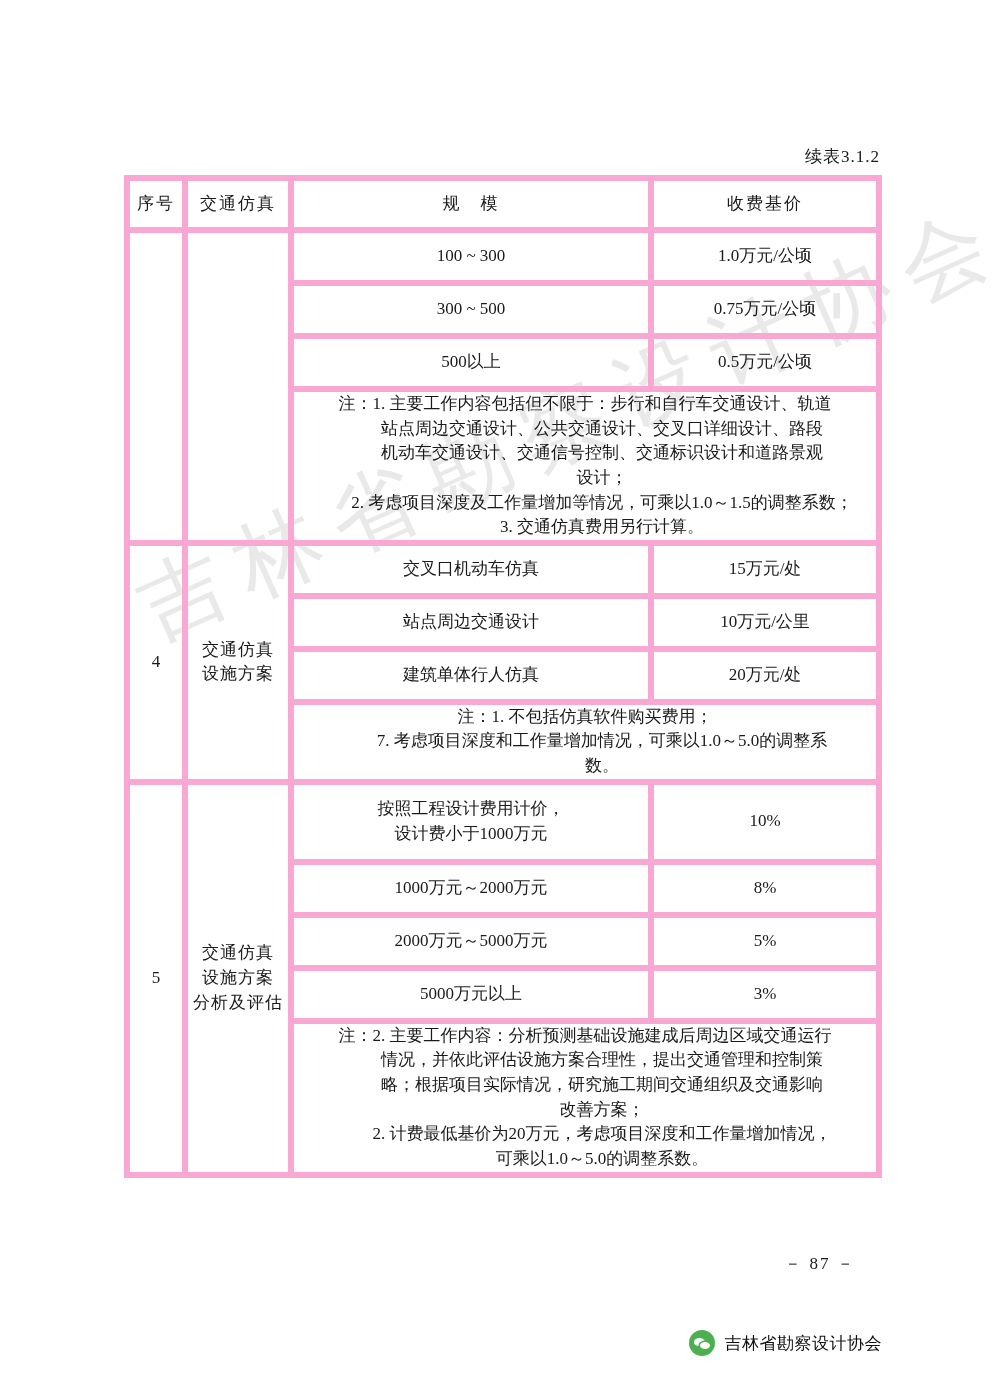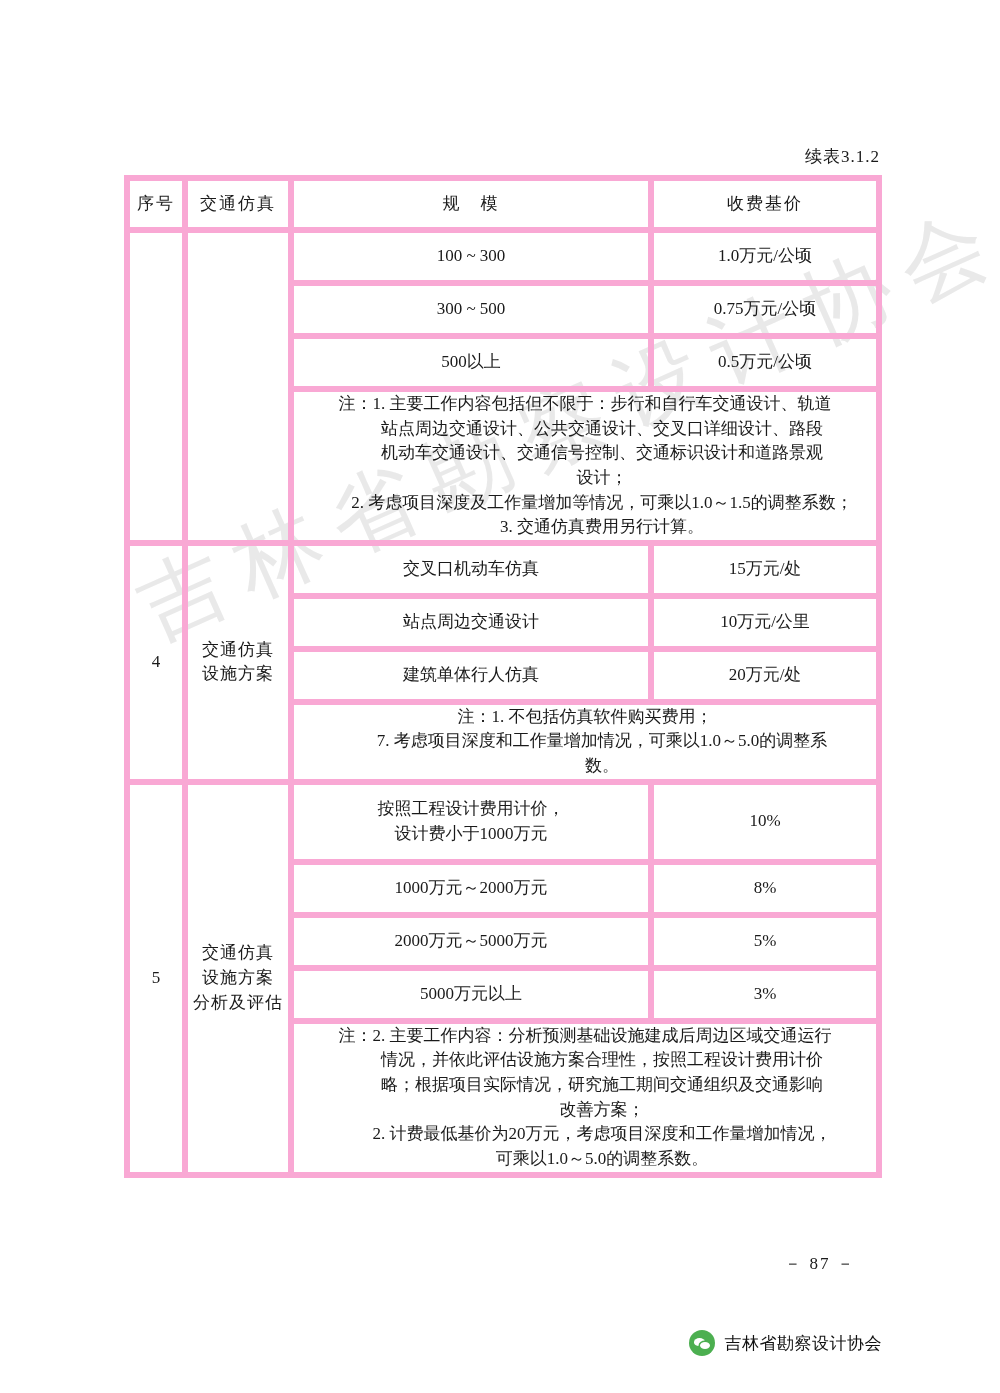--- a/index.html
+++ b/index.html
@@ -247,21 +247,21 @@
           <td class="row-cell">2000万元～5000万元</td>
           <td class="row-cell">5%</td>
         </tr>
         <tr>
           <td class="row-cell">5000万元以上</td>
           <td class="row-cell">3%</td>
         </tr>
         <tr>
           <td class="note-cell" colspan="2">
             <span class="note-line note-hang">注：2. 主要工作内容：分析预测基础设施建成后周边区域交通运行</span>
-            <span class="note-line note-ind">情况，并依此评估设施方案合理性，按照工程设计费用计价</span>
+            <span class="note-line note-ind">情况，并依此评估设施方案合理性，提出交通管理和控制策</span>
             <span class="note-line note-ind">略；根据项目实际情况，研究施工期间交通组织及交通影响</span>
             <span class="note-line note-ind">改善方案；</span>
             <span class="note-line note-ind">2. 计费最低基价为20万元，考虑项目深度和工作量增加情况，</span>
             <span class="note-line note-ind">可乘以1.0～5.0的调整系数。</span>
           </td>
         </tr>
       </tbody>
     </table>
 
     <div class="pagenum">－ 87 －</div>

